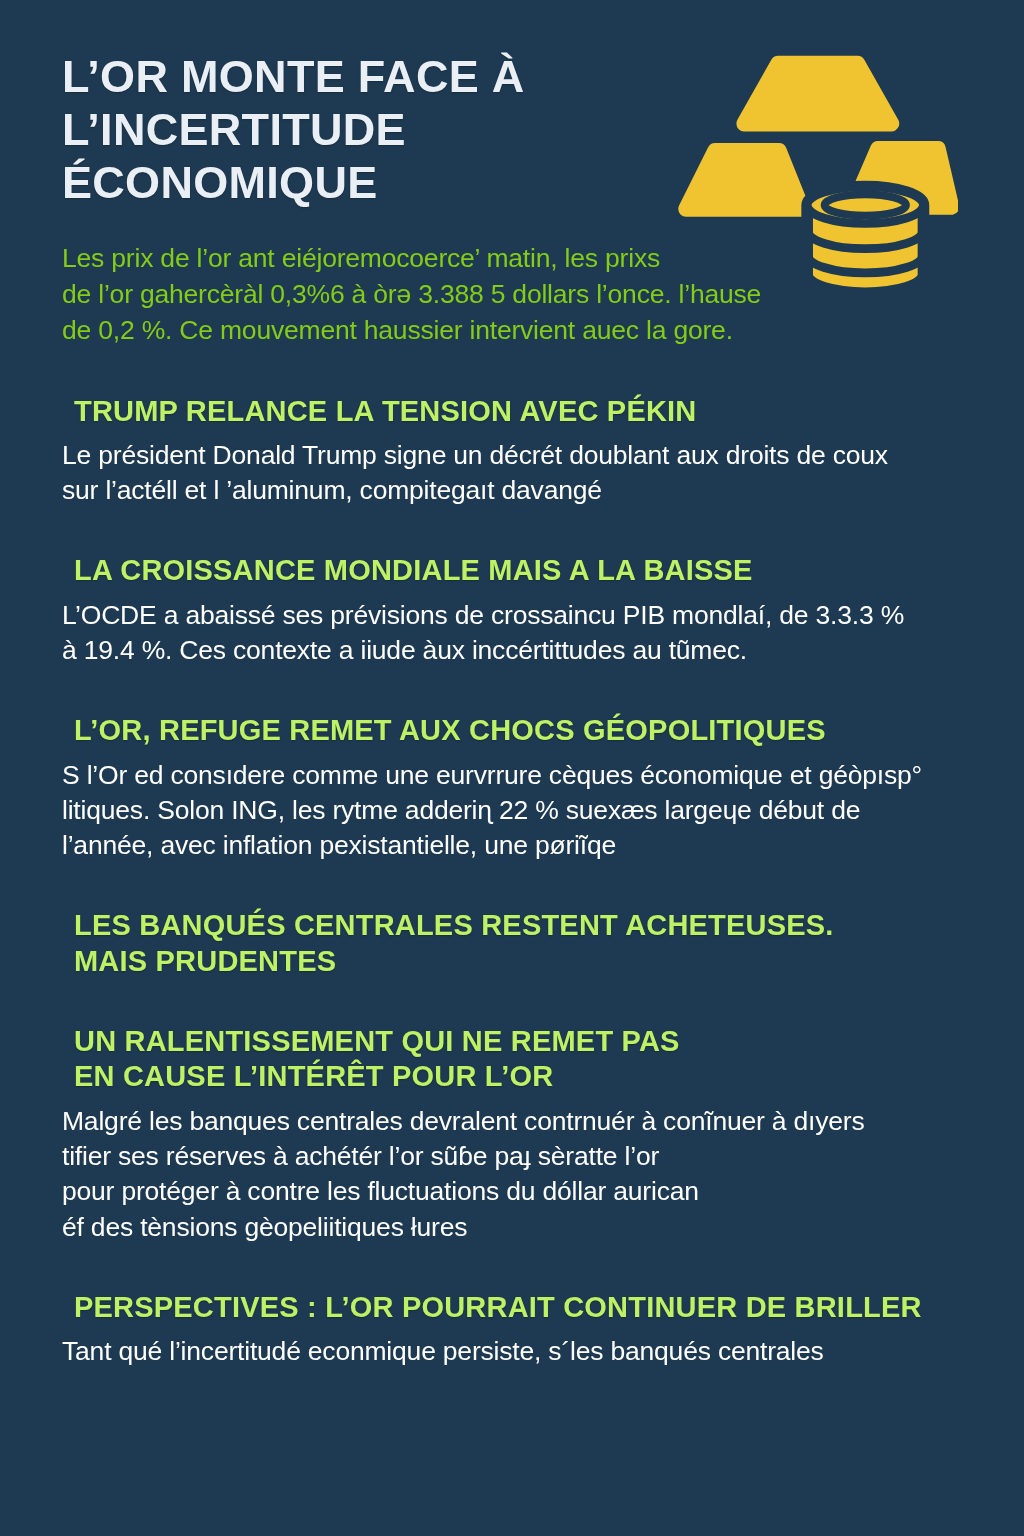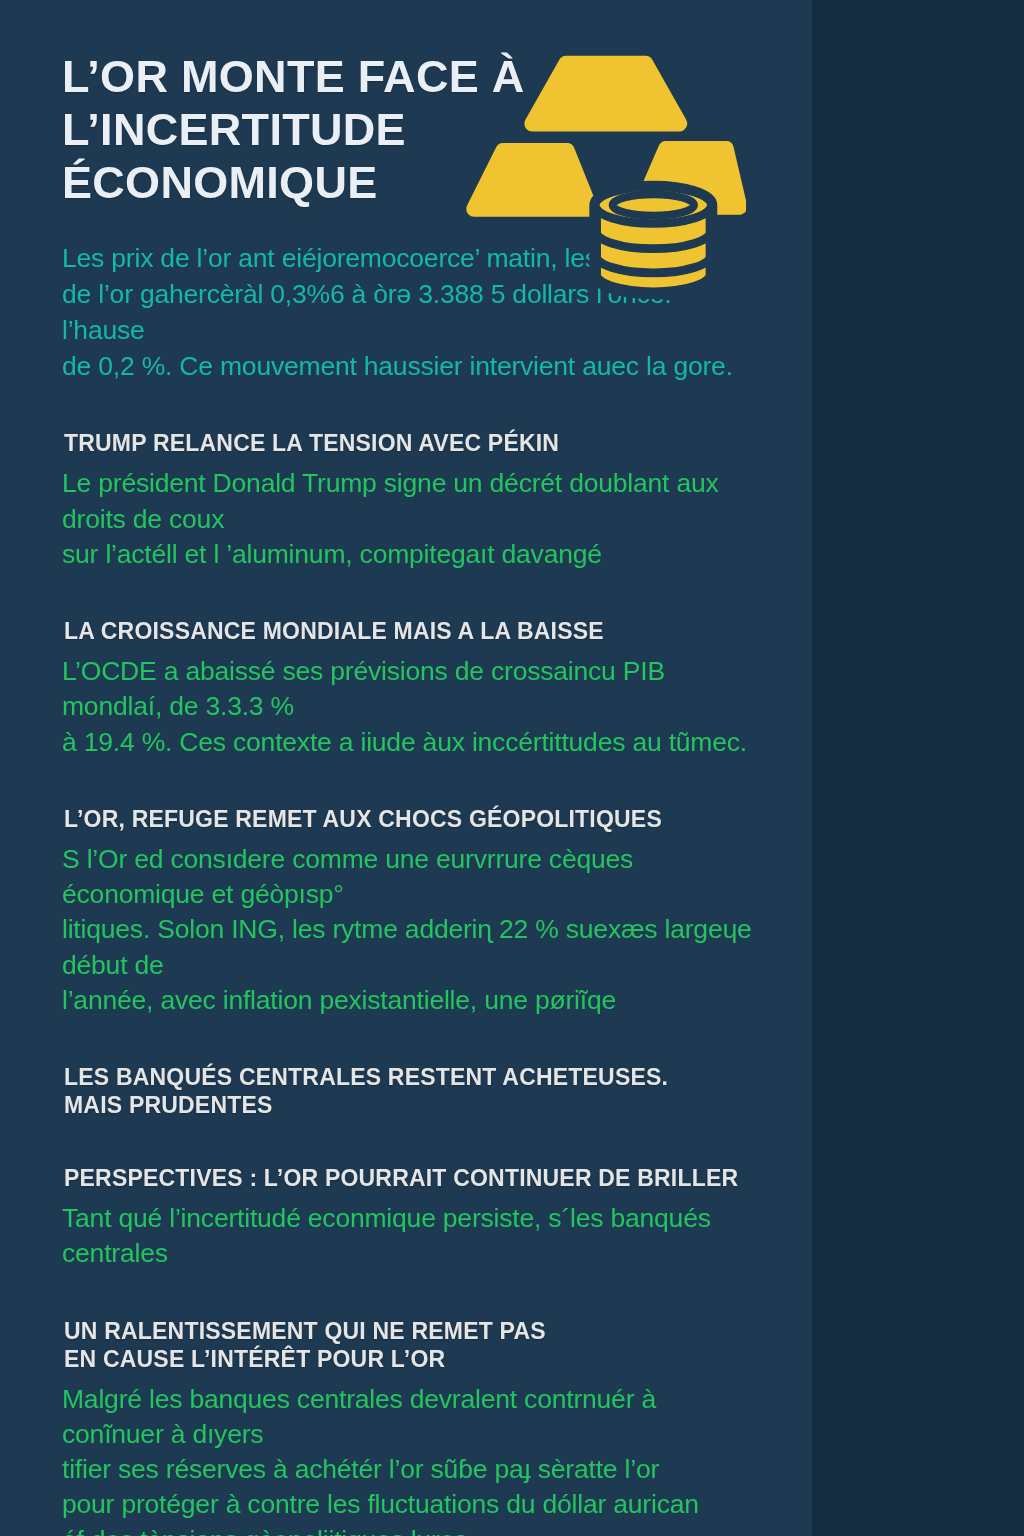--- a/index.html
+++ b/index.html
@@ -1,18 +1,18 @@
 <!DOCTYPE html>
 <html><head>
 <meta charset="utf-8">
 <style>
   html,body{margin:0;padding:0;background:#152b3f;}
   .page{
     position:relative;
-    width:812px;height:1536px;
+    width:1024px;height:1536px;
     box-sizing:border-box;
     background:#1E3A52;
     padding:0 58px 0 62px;
     overflow:hidden;
     font-family:"Liberation Sans","DejaVu Sans",sans-serif;
   }
   .page-title{
     margin:50px 0 0;
     max-width:620px;
     font-size:45px;
@@ -26,39 +26,39 @@
   .icon-wrap{
     position:absolute;
     top:50px;right:66px;
     width:292px;height:252px;
   }
   .intro{
     margin:32px 0 0;
     font-size:26.5px;
     line-height:1.35;
     letter-spacing:-0.2px;
-    color:#14b8a6;
+    color:#84cc16;
     white-space:pre-line;
   }
   .section h2{
-    margin:45px 2px 9px;
-    font-size:23px;
+    margin:45px 12px 9px;
+    font-size:29px;
     font-weight:700;
     line-height:1.22;
     letter-spacing:0.2px;
-    color:#e5e5e5;
+    color:#bef264;
     white-space:pre-line;
     text-shadow:0 1px 2px rgba(0,0,0,0.25);
   }
   .section p{
     margin:0;
     font-size:26.5px;
     line-height:1.33;
     letter-spacing:-0.2px;
-    color:#22c55e;
+    color:#ffffff;
     white-space:pre-line;
   }
 </style>
 </head>
 <body>
 
 <div class="page">
 
   <h1 class="page-title">L’OR MONTE FACE À
 L’INCERTITUDE
@@ -111,26 +111,26 @@
 litiques. Solon ING, les rytme adderiɳ 22 % suexæs largeɥe début de
 l’année, avec inflation pexistantielle, une pøriĩqe</p>
   </div>
 
   <div class="section">
     <h2>LES BANQUÉS CENTRALES RESTENT ACHETEUSES.
 MAIS PRUDENTES</h2>
   </div>
 
   <div class="section">
-    <h2>PERSPECTIVES : L’OR POURRAIT CONTINUER DE BRILLER</h2>
-    <p>Tant qué l’incertitudé econmique persiste, s´les banqués centrales</p>
-  </div>
-
-  <div class="section">
     <h2>UN RALENTISSEMENT QUI NE REMET PAS
 EN CAUSE L’INTÉRÊT POUR L’OR</h2>
     <p>Malgré les banques centrales devralent contrnuér à conĩnuer à dıyers
 tifier ses réserves à achétér l’or sũɓe paɟ sèratte l’or
 pour protéger à contre les fluctuations du dóllar aurican
 éf des tènsions gèopeliitiques łures</p>
   </div>
 
+  <div class="section">
+    <h2>PERSPECTIVES : L’OR POURRAIT CONTINUER DE BRILLER</h2>
+    <p>Tant qué l’incertitudé econmique persiste, s´les banqués centrales</p>
+  </div>
+
 </div>
 
 </body></html>

